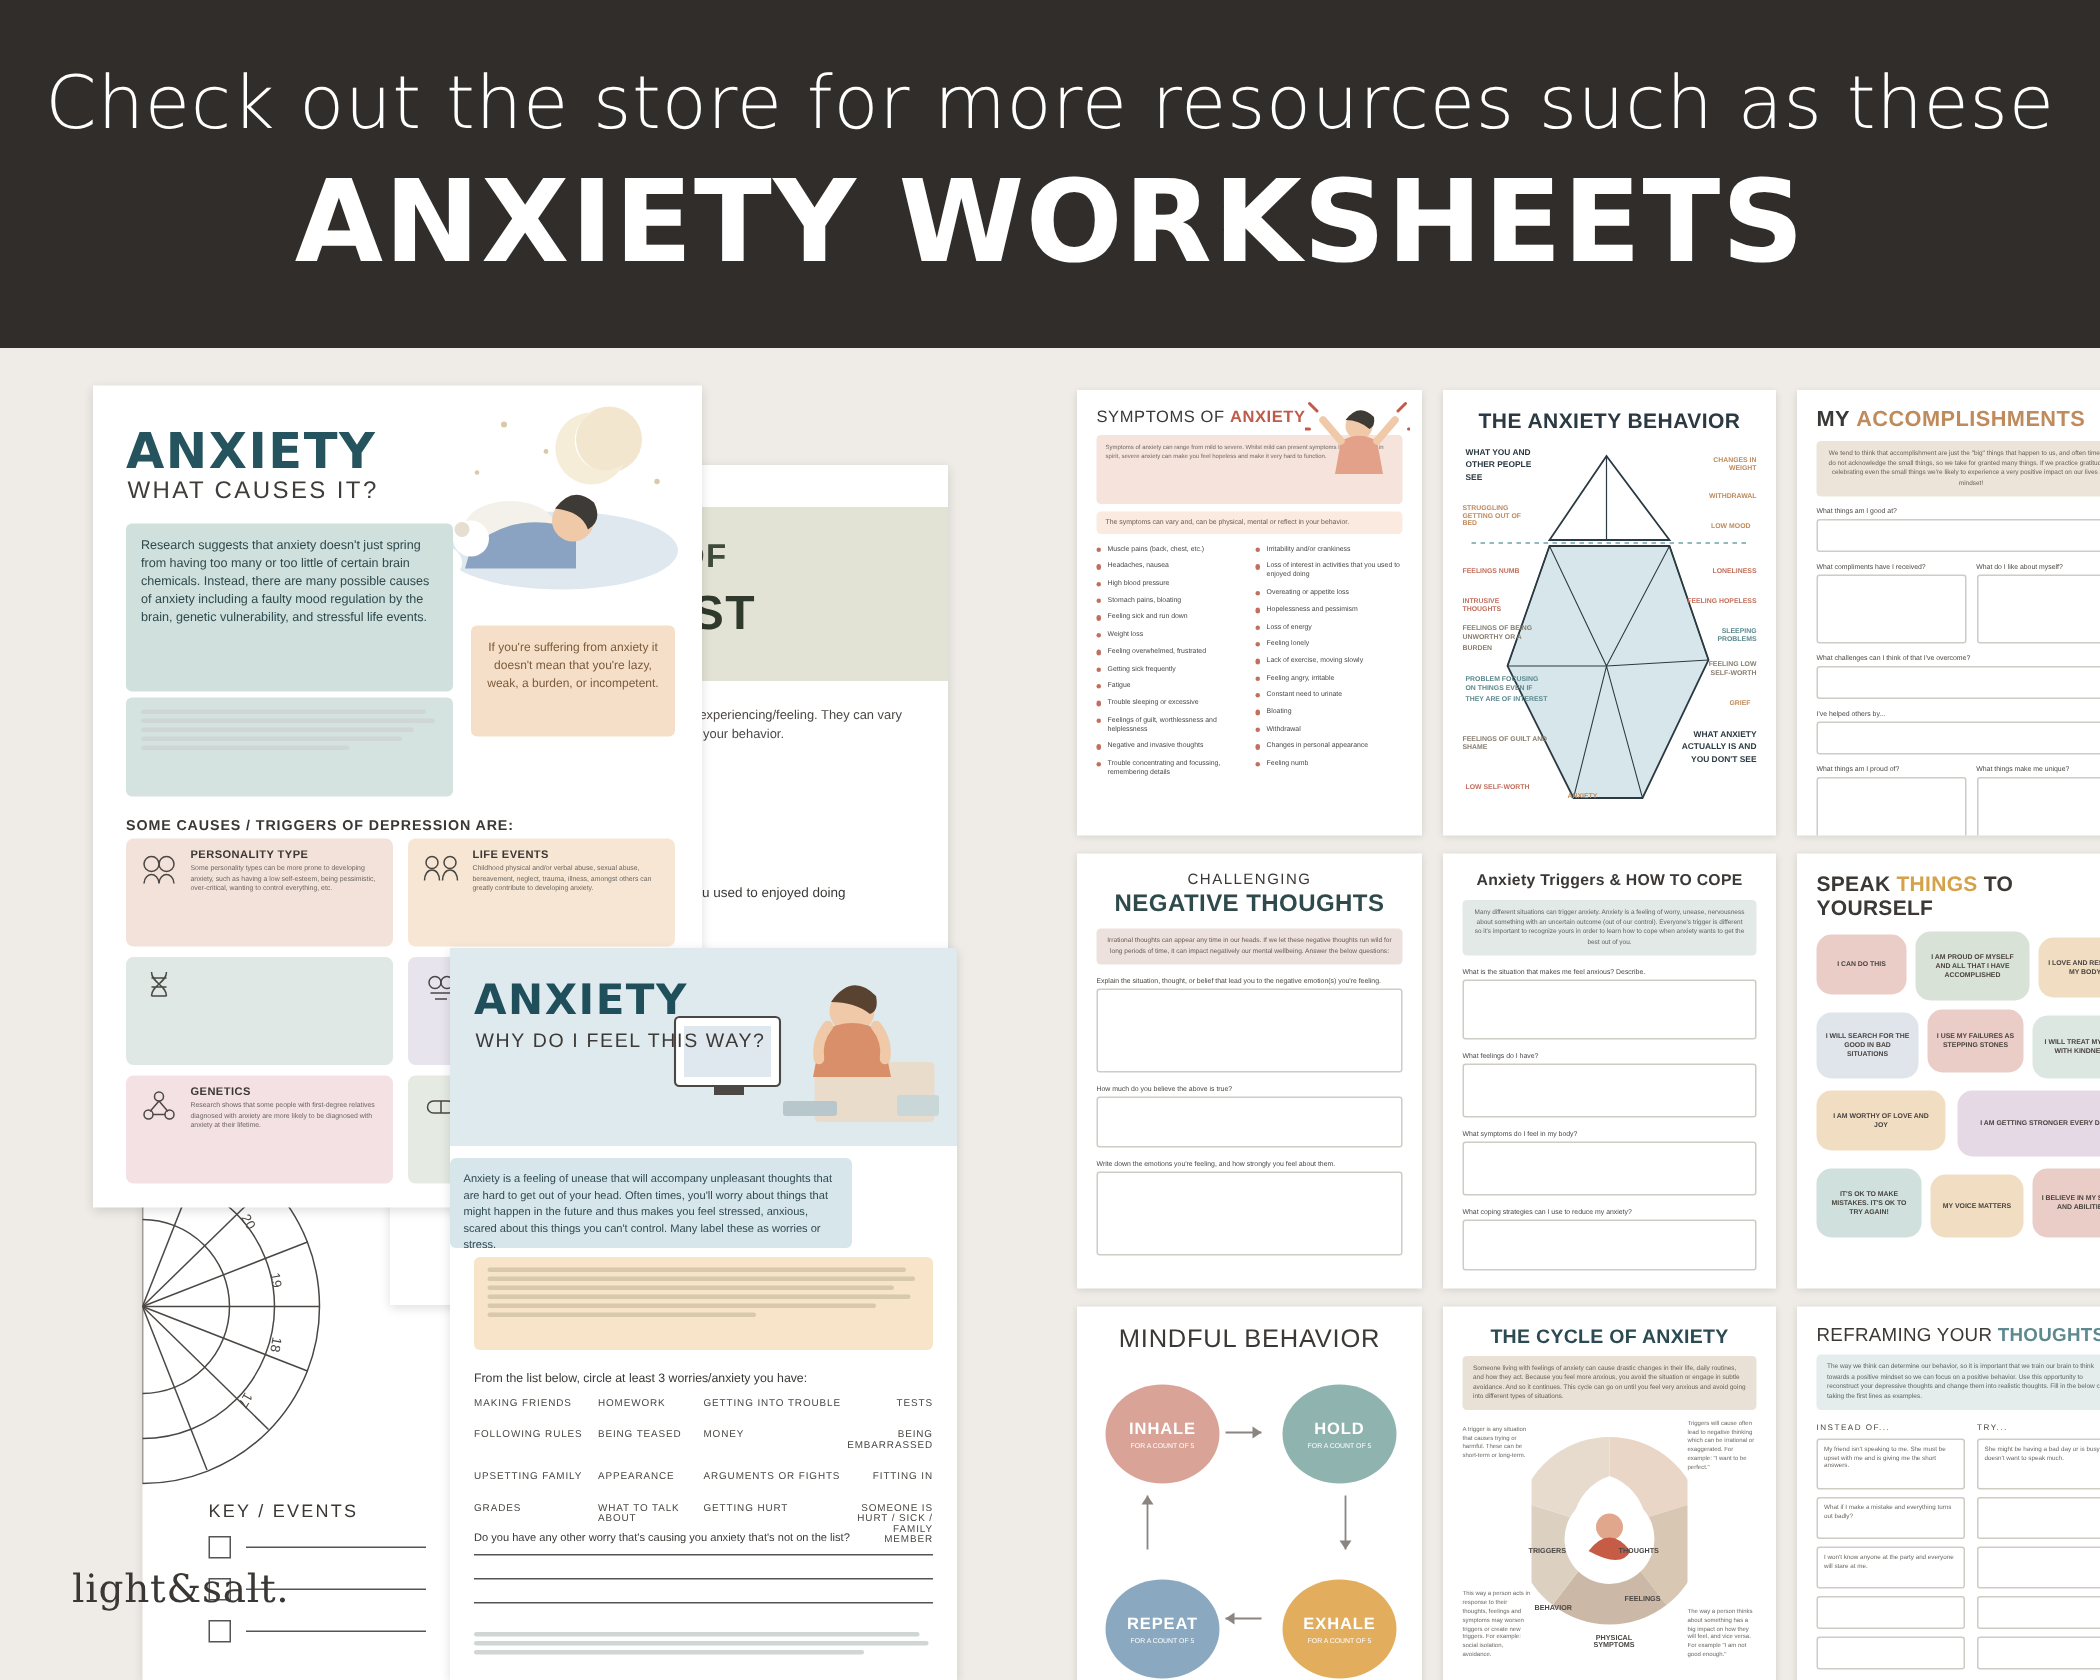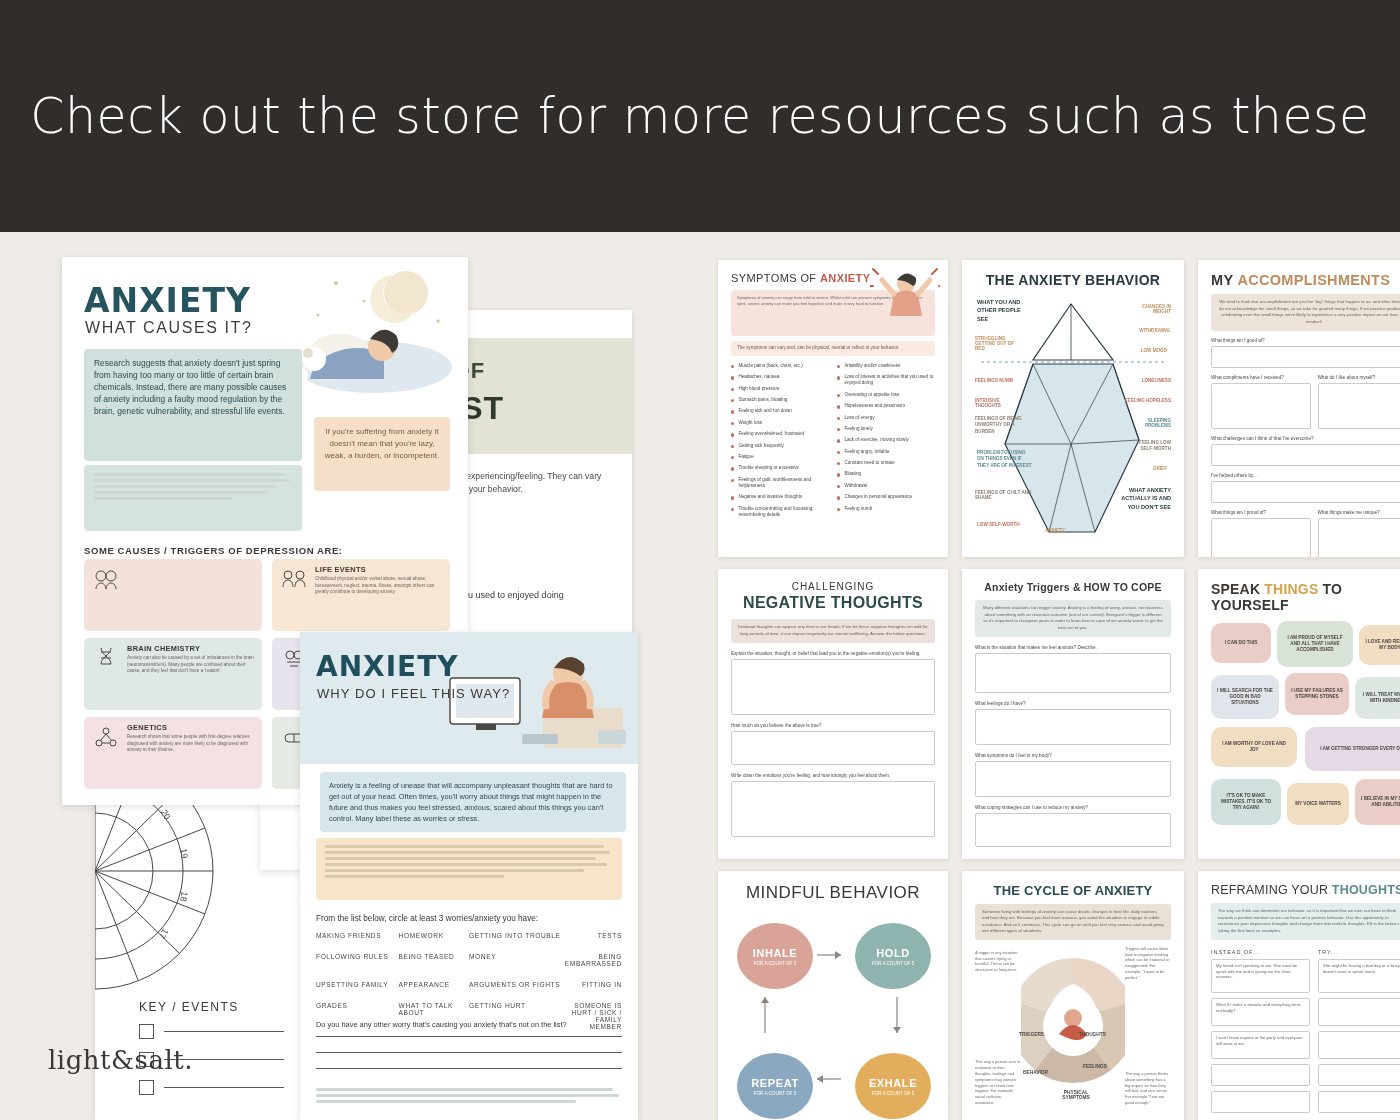--- a/index.html
+++ b/index.html
@@ -75,21 +75,21 @@
   .s2-circ { width: 10px; height: 10px; border: 1.2px solid #6b6763; border-radius: 50%; margin-top: 1px; }
   .s2-lbl { font-size: 9px; line-height: 1.35; color: #3d3a37; }
 
   
   #sheet-why { left: 300px; top: 400px; width: 338px; height: 488px; }
   .s3-hdr { position: relative; height: 132px; background: #ffffff; }
   .s3-tint { position: absolute; left: 0; top: 0; width: 338px; height: 132px; background: #dfeaee; }
   .s3-title { position: absolute; left: 16px; top: 18px; font-size: 28px; font-weight: 800; color: #1f4f5b; letter-spacing: 1px; font-family: "DejaVu Sans", sans-serif;}
   .s3-sub { position: absolute; left: 17px; top: 54px; font-size: 13px; color: #3c3936; letter-spacing: 1.1px; }
   .s3-illus { position: absolute; right: 4px; top: 6px; width: 186px; height: 122px; }
-  .s3-box { position: absolute; left: 20px; top: 140px; width: 306px; height: 60px; background: #d6e6ea; border-radius: 4px; padding: 8px 9px; font-size: 7.4px; line-height: 1.5; color: #2f4a50; }
+  .s3-box { position: absolute; left: 0; top: 140px; width: 268px; height: 60px; background: #d6e6ea; border-radius: 4px; padding: 8px 9px; font-size: 7.4px; line-height: 1.5; color: #2f4a50; }
   .s3-box2 { position: absolute; left: 16px; top: 206px; width: 306px; height: 62px; background: #f7e4c9; border-radius: 4px; padding: 7px 9px; }
   .s3-prompt { position: absolute; left: 16px; top: 282px; font-size: 8.2px; color: #3b3835; font-weight: 500; }
   .worry-grid { position: absolute; left: 16px; top: 300px; width: 306px; display: flex; flex-wrap: wrap; }
   .worry { font-size: 6.6px; color: #4a4744; letter-spacing: .6px; margin-bottom: 14px; }
   .s3-q { position: absolute; left: 16px; top: 388px; font-size: 7.4px; color: #3b3835; }
   .s3-lines { position: absolute; left: 16px; top: 404px; width: 306px; }
   .s3-line { height: 1px; background: #555; margin-bottom: 15px; }
   .s3-foot { position: absolute; left: 16px; top: 456px; width: 306px; }
 
   
@@ -165,20 +165,21 @@
   .ref-title b { font-weight: 800; color: #5d8a8f; }
   .ref-band { background: #e5ecec; border-radius: 3px; padding: 5px 7px; margin-top: 6px; font-size: 4.3px; line-height: 1.55; color: #5a6668;}
   .ref-col-h { font-size: 5.4px; letter-spacing: 1px; color: #4a4744; }
   .ref-cell { border: 1px solid #cfcbc5; border-radius: 2px; font-size: 4.2px; color: #6a6662; padding: 3px 4px; line-height: 1.4;}
 </style>
 </head>
 <body>
 
 <div class="banner">
   <div class="banner-sub">Check out the store for more resources such as these</div>
+  <div class="banner-title">ANXIETY WORKSHEETS</div>
 </div>
 
 <div class="board">
 
   <div class="sheet" id="sheet-wheel">
     <div class="wheel-wrap">
       <svg width="260" height="250" viewBox="0 0 260 250">
         <g fill="none" stroke="#4a4744" stroke-width="1">
           <circle cx="60" cy="125" r="118"></circle>
           <circle cx="60" cy="125" r="88"></circle>
@@ -289,20 +290,24 @@
     <div class="cause-grid">
       <div class="cause-row">
         <div class="cause-card cc-a">
           <div class="cc-icon">
             <svg width="26" height="26" viewBox="0 0 26 26" fill="none" stroke="#4a4744" stroke-width="1">
                 <circle cx="8" cy="9" r="5"></circle>
                 <circle cx="18" cy="9" r="5"></circle>
                 <path d="M3 22c0-4 3-6 5-6s5 2 5 6M13 22c0-4 3-6 5-6s5 2 5 6"></path>
               </svg>
           </div>
+          <div>
+              <div class="cc-title">PERSONALITY TYPE</div>
+          <div class="cc-body">Some personality types can be more prone to developing anxiety, such as having a low self-esteem, being pessimistic, over-critical, wanting to control everything, etc.</div>
+            </div>
         </div>
         <div class="cause-card cc-b">
           <div class="cc-icon">
             <svg width="26" height="26" viewBox="0 0 26 26" fill="none" stroke="#4a4744" stroke-width="1">
                 <circle cx="7" cy="8" r="4"></circle>
                 <circle cx="19" cy="8" r="4"></circle>
                 <path d="M2 20c0-4 2-7 5-7s5 3 5 7M14 20c0-4 2-7 5-7s5 3 5 7"></path>
               </svg>
           </div>
           <div>
@@ -311,24 +316,20 @@
             </div>
         </div>
       </div>
       <div class="cause-row">
         <div class="cause-card cc-c">
           <div class="cc-icon">
             <svg width="26" height="26" viewBox="0 0 26 26" fill="none" stroke="#4a4744" stroke-width="1">
                 <path d="M8 2c0 7 10 9 10 16M18 2c0 7-10 9-10 16M8 6h10M8 12h10M8 18h10"></path>
               </svg>
           </div>
-          <div>
-              <div class="cc-title">BRAIN CHEMISTRY</div>
-          <div class="cc-body">Anxiety can also be caused by a set of imbalances in the brain (neurotransmitters). Many people are confused about their cause, and they feel that don't have a 'reason'.</div>
-            </div>
         </div>
         <div class="cause-card cc-d">
           <div class="cc-icon">
             <svg width="26" height="26" viewBox="0 0 26 26" fill="none" stroke="#4a4744" stroke-width="1">
                 <circle cx="9" cy="9" r="4"></circle>
                 <circle cx="17" cy="9" r="4"></circle>
                 <path d="M6 16h14M9 20h8"></path>
               </svg>
           </div>
           <div>

